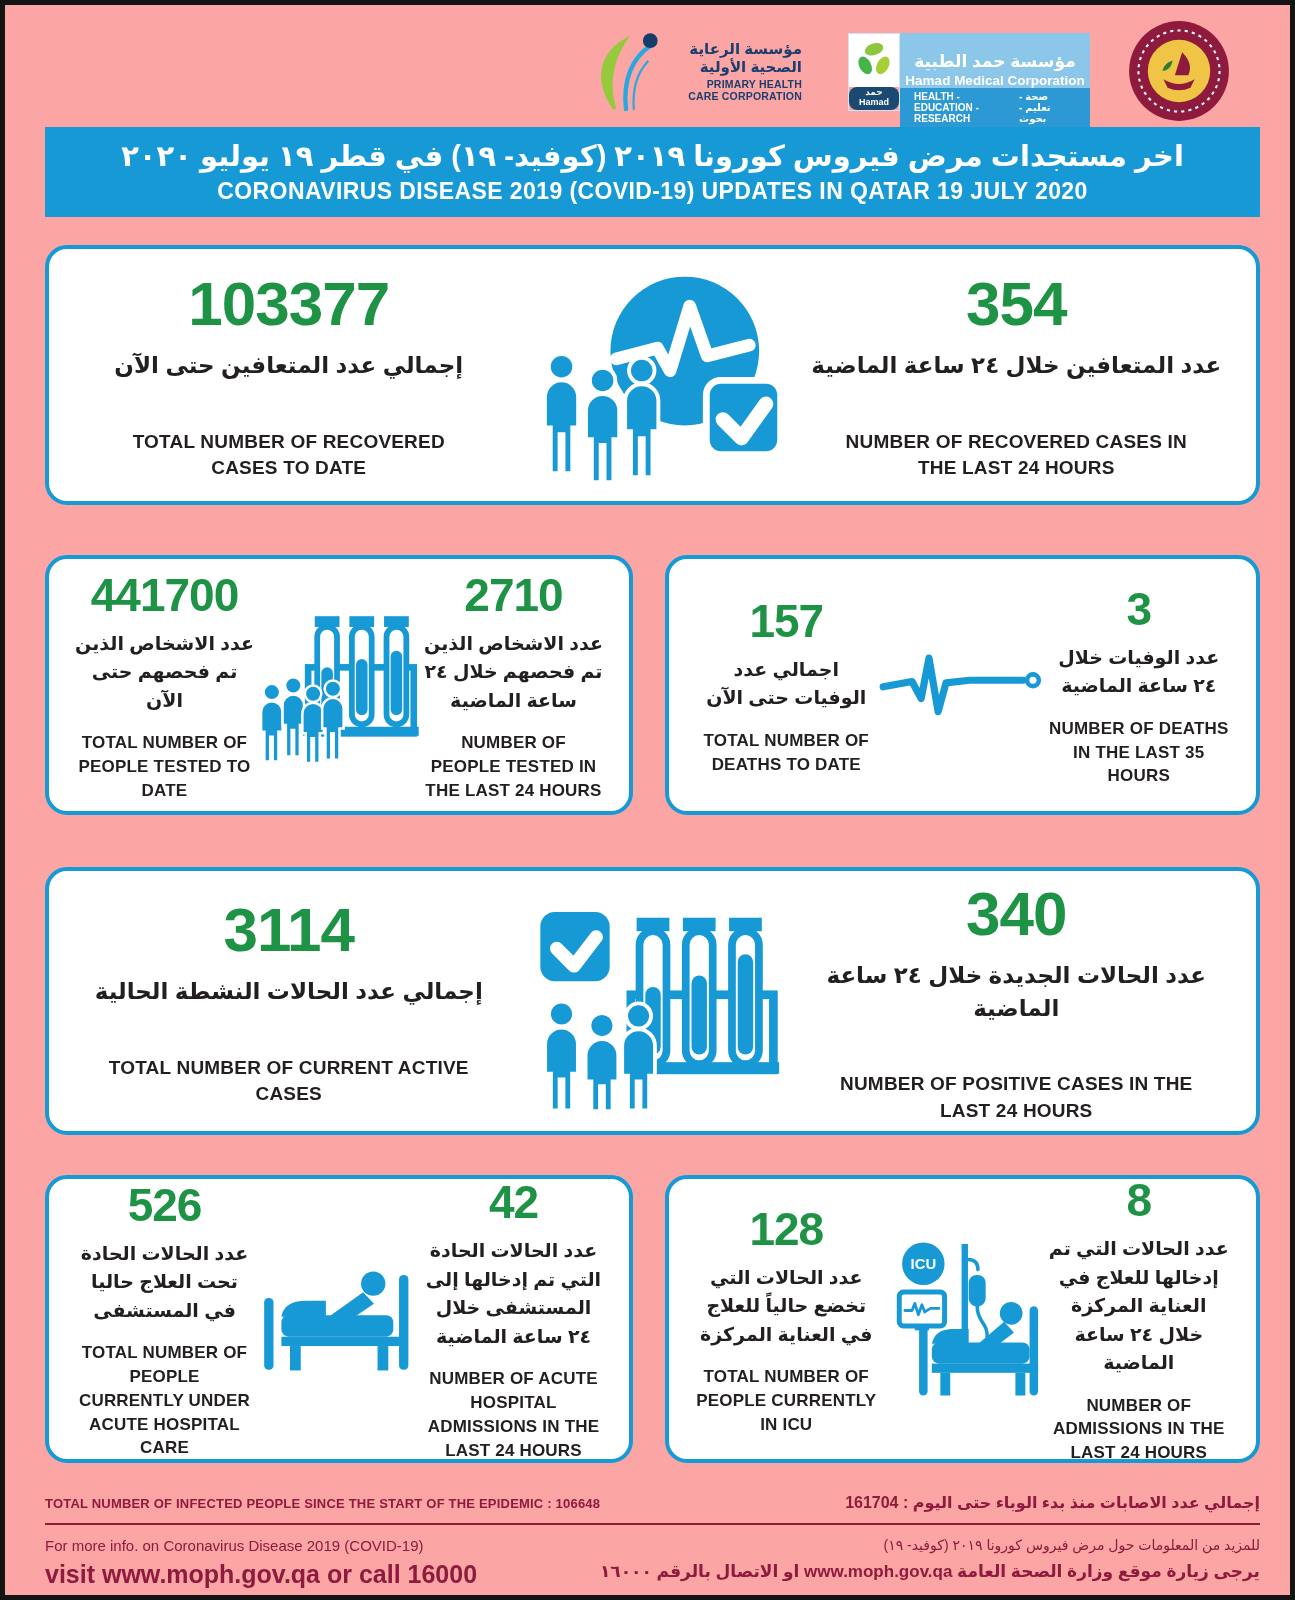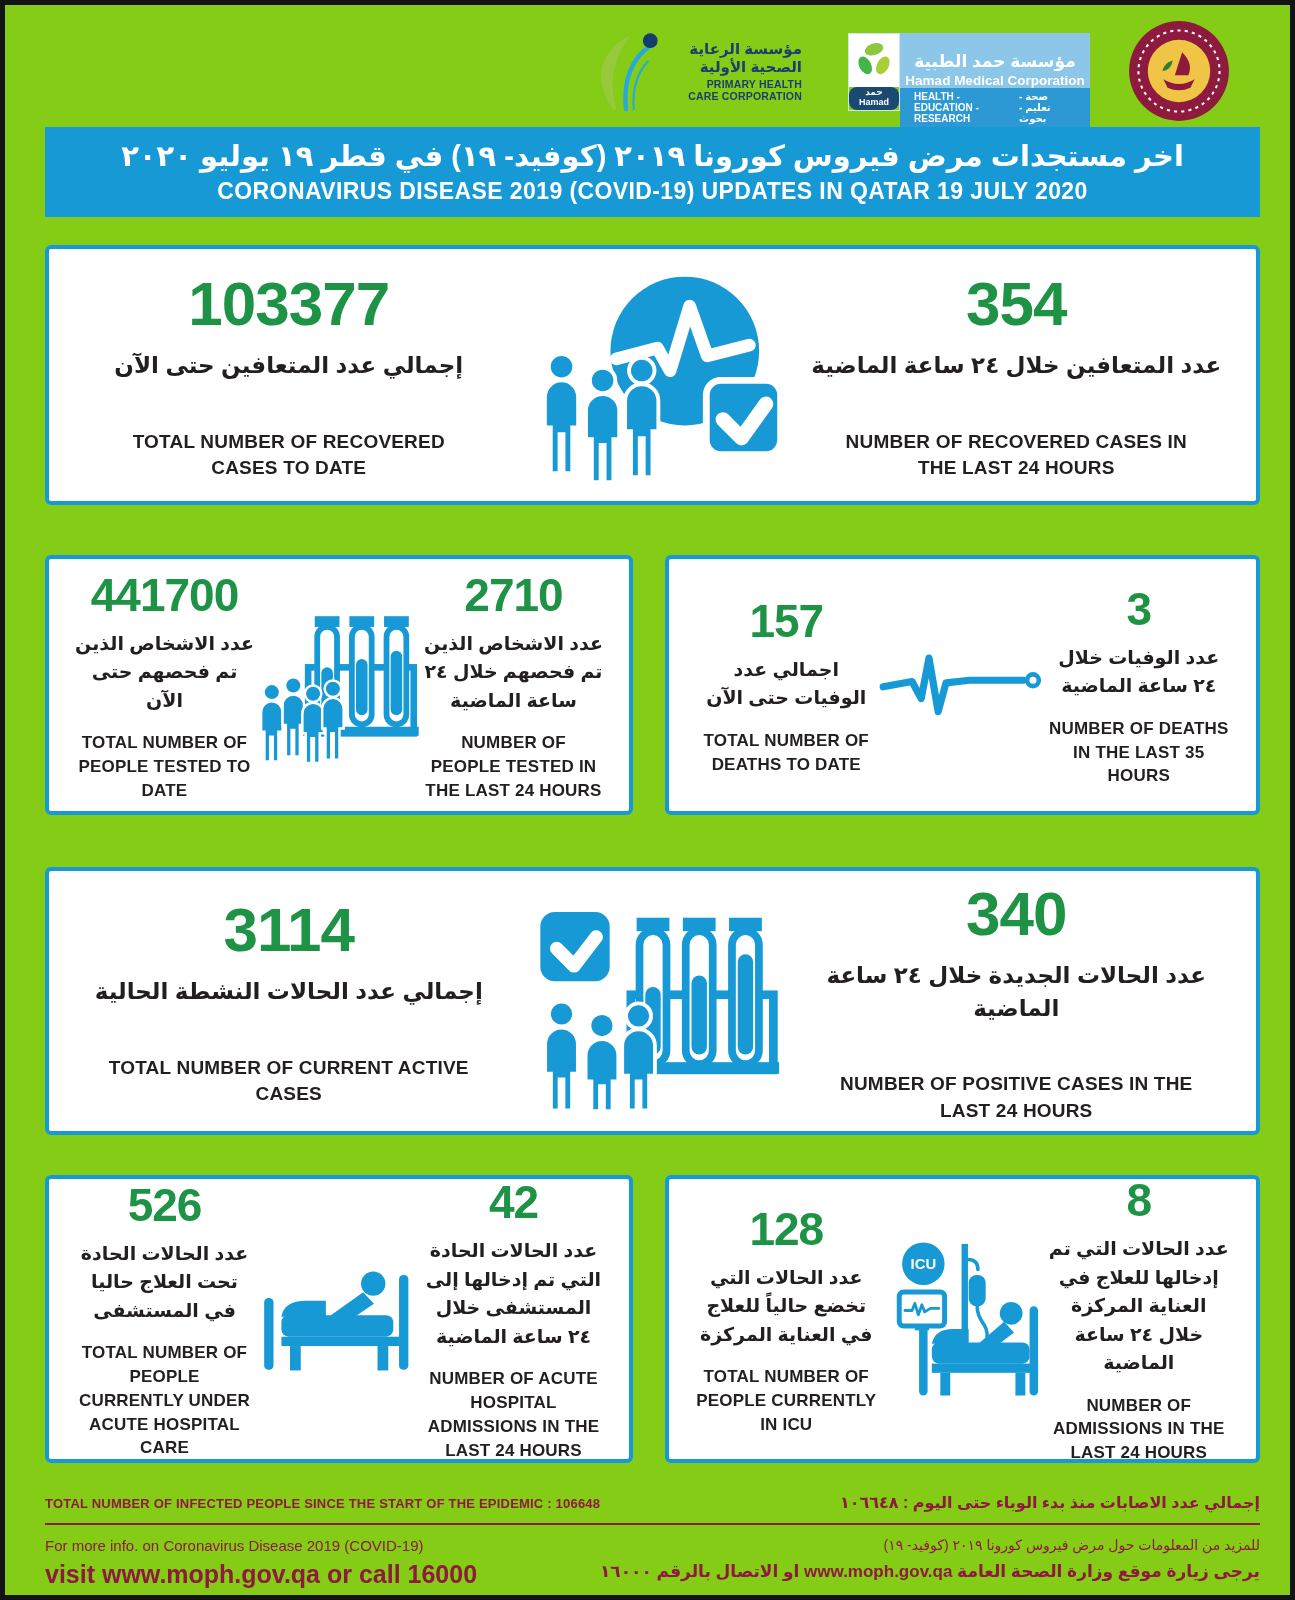--- a/index.html
+++ b/index.html
@@ -1,19 +1,19 @@
 <!DOCTYPE html>
 <html><head>
 <meta charset="utf-8">
 <style>
   * { margin:0; padding:0; box-sizing:border-box; }
   html,body { background:#ffffff; }
   body { font-family:"Liberation Sans","DejaVu Sans",sans-serif; color:#231F20; }
 
-  .page { position:relative; width:1295px; height:1600px; background:#84cc16;
+  .page { position:relative; width:1295px; height:1600px; background:#fca5a5;
           border:5px solid #141414; overflow:hidden; }
 
   
   .logo-phcc { position:absolute; left:582px; top:18px; width:215px; height:96px;
                display:flex; align-items:center; gap:8px; }
   .phcc-mark { width:78px; height:92px; flex:none; }
   .phcc-text { text-align:right; width:138px; color:#1B3E6F; }
   .phcc-text .ar { font-size:15px; font-weight:bold; direction:rtl; }
   .phcc-text .en { font-size:10.5px; font-weight:bold; margin-top:2px; letter-spacing:0.2px; }
 
@@ -32,21 +32,21 @@
   .logo-moph { position:absolute; left:1122px; top:14px; width:104px; height:104px; }
 
   
   .titlebar { position:absolute; left:40px; top:122px; width:1215px; height:90px;
               background:#1799D6; color:#fff; text-align:center;
               display:flex; flex-direction:column; justify-content:center; gap:5px; }
   .titlebar .ar { font-size:29px; font-weight:bold; direction:rtl; }
   .titlebar .en { font-size:23px; font-weight:bold; letter-spacing:0.4px; }
 
   
-  .card { position:absolute; background:#fff; border:4px solid #1799D6; border-radius:6px;
+  .card { position:absolute; background:#fff; border:4px solid #1799D6; border-radius:22px;
           display:flex; align-items:center; padding:12px 26px; }
   .stat { flex:1; text-align:center; }
   .num  { color:#1E9245; font-weight:bold; letter-spacing:-1px; }
   .ar-label { font-weight:bold; direction:rtl; color:#231F20; }
   .en-label { font-weight:bold; color:#231F20; letter-spacing:0.2px; }
 
   .card-full .num { font-size:62px; }
   .card-full .ar-label { font-size:23px; margin:10px auto 0; max-width:420px; line-height:1.45; }
   .card-full .en-label { font-size:19px; margin:46px auto 0; max-width:360px; line-height:1.4; }
   .card-full .icon-box { width:300px; flex:none; display:flex; justify-content:center; }
@@ -320,21 +320,21 @@
     </div>
     <div class="stat">
       <div class="num">8</div>
       <div class="ar-label" lang="ar">عدد الحالات التي تم إدخالها للعلاج في العناية المركزة خلال ٢٤ ساعة الماضية</div>
       <div class="en-label">NUMBER OF ADMISSIONS IN THE LAST 24 HOURS</div>
     </div>
   </section>
 
   <div class="footer-total">
     <span class="en">TOTAL NUMBER OF INFECTED PEOPLE SINCE THE START OF THE EPIDEMIC  :  106648</span>
-    <span class="ar" lang="ar">إجمالي عدد الاصابات منذ بدء الوباء حتى اليوم : ١٠٦٦٤٨</span>
+    <span class="ar" lang="ar">إجمالي عدد الاصابات منذ بدء الوباء حتى اليوم : 161704</span>
   </div>
   <div class="footer-rule"></div>
   <div class="footer-info">
     <div class="left">
       <div class="line1">For more info. on Coronavirus Disease 2019 (COVID-19)</div>
       <div class="line2">visit www.moph.gov.qa or call 16000</div>
     </div>
     <div class="right">
       <div class="line1" lang="ar">للمزيد من المعلومات حول مرض فيروس كورونا ٢٠١٩ (كوفيد- ١٩)</div>
       <div class="line2" lang="ar">يرجى زيارة موقع وزارة الصحة العامة www.moph.gov.qa او الاتصال بالرقم ١٦٠٠٠</div>

